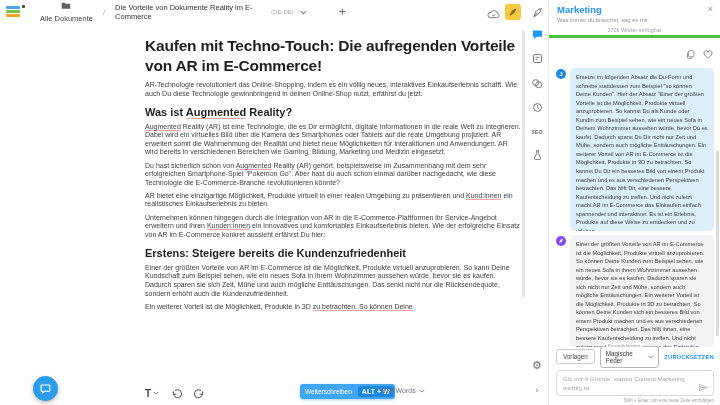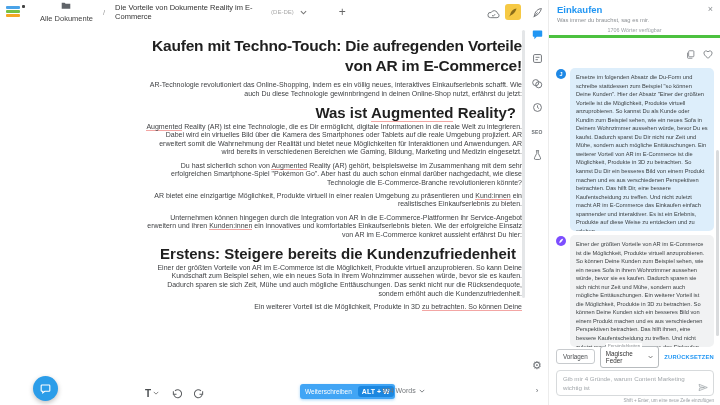--- a/index.html
+++ b/index.html
@@ -17,25 +17,25 @@
   .crumb .root { display:flex; align-items:center; gap:4px; color:#444;flex-direction:column; }
   .crumb .sep { color:#999; margin:0 4px; }
   .tab-title { color:#333; max-width:150px; }
   .tab-locale { color:#aaa; font-size:6px; }
   .tab-caret, .plus { color:#777; }
   .plus { font-size:12px; margin-left:26px; color:#666; }
   .cloud-btn { position:absolute; left:487px; top:5px; color:#6b6f73; }
   .premium-btn { position:absolute; left:505px; top:4px; width:16px; height:16px; background:#f6c944; border-radius:3px; display:flex; align-items:center; justify-content:center; color:#8a6d1a; }
 
   
-  .doc { position:absolute; left:0; top:24px; width:522px; height:381px; overflow:hidden; background:#fff;text-align:right; }
+  .doc { position:absolute; left:0; top:24px; width:522px; height:381px; overflow:hidden; background:#fff; }
   .doc-inner { position:absolute; left:145px; top:12px; width:377px; }
   h1.doc-h1 { font-size:15.5px; line-height:20px; color:#1f1f1f; letter-spacing:-0.2px; margin-bottom:5px; }
   .doc p { font-size:7px; line-height:8.6px; color:#3d3f42; margin-bottom:4.5px; }
-  h2.doc-h2 { font-size:15px; line-height:13.5px; color:#1f1f1f; margin:8px 6px 3px; }
+  h2.doc-h2 { font-size:11px; line-height:13.5px; color:#1f1f1f; margin:8px 0 3px; }
   .spell { border-bottom:1.4px solid #f3a6a4; }
   .doc-scrollbar { position:absolute; left:522px; top:30px; width:3px; height:268px; background:#e4e6e8; border-radius:2px; }
 
   
   .doc-tools { position:absolute; left:145px; top:384px; width:377px; height:18px; display:flex; align-items:center; color:#5a5d60; }
   .fmt { display:flex; align-items:center; gap:2px; font-size:10px; font-weight:bold; color:#4a4d50; }
   .tool-ic { margin-left:12px; display:flex; }
   .continue-pill { position:absolute; left:155px; top:0; height:15px; display:flex; align-items:center; background:#41a5f5; border-radius:3px; overflow:hidden; box-shadow:0 1px 3px rgba(33,150,243,.4); }
   .continue-pill .lbl { color:#fff; font-size:6.5px; padding:0 5px; }
   .continue-pill .key { color:#fff; font-size:7px; font-weight:bold; background:#1b87e0; border-radius:3px; padding:2px 4px; margin:1px; }
@@ -220,21 +220,21 @@
       <svg width="11" height="12" viewBox="0 0 14 15">
           <path d="M5 2h4M6 2v3.5L3.2 11a1.6 1.6 0 0 0 1.5 2.2h4.6A1.6 1.6 0 0 0 10.8 11L8 5.5V2" fill="none" stroke="currentColor" stroke-width="1.1"></path>
         </svg>
     </span>
     <span class="ic gear-glyph" style="top:358px">⚙</span>
     <span class="ic collapse-glyph" style="top:383px">›</span>
   </div>
 
   <div class="chat">
     <div class="chat-head">
-      <div class="chat-title">Einkaufen</div>
+      <div class="chat-title">Marketing</div>
       <div class="chat-sub">Was immer du brauchst, sag es mir.</div>
       <span class="chat-close">×</span>
     </div>
     <div class="quota">1706 Wörter verfügbar</div>
     <div class="quota-bar"></div>
 
     <div class="msgs">
       <div class="msg-actions">
         <span>
           <svg width="9" height="9" viewBox="0 0 12 12">

